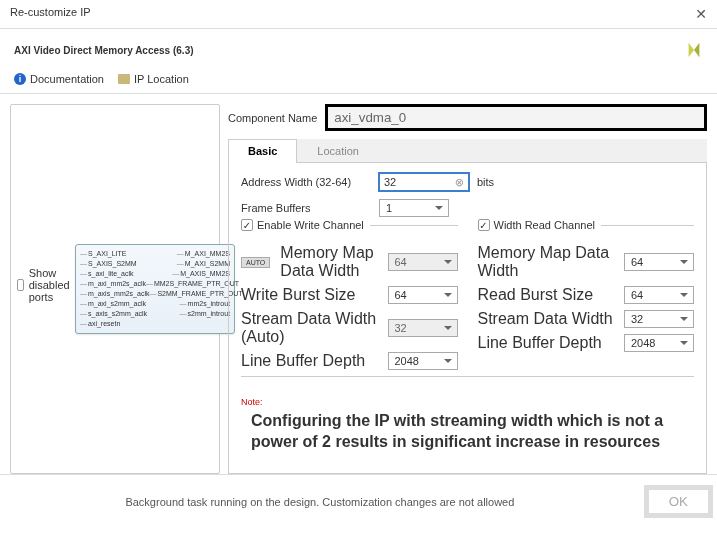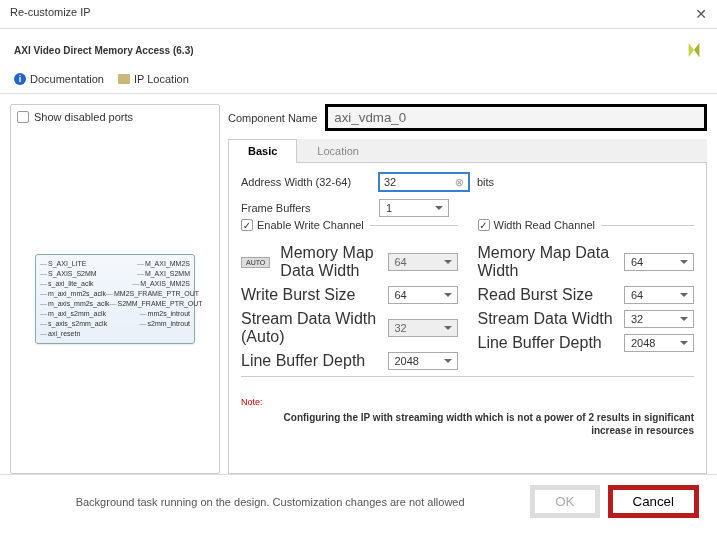--- a/index.html
+++ b/index.html
@@ -7,21 +7,21 @@
 .titlebar { display: flex; justify-content: space-between; padding: 6px 10px; border-bottom: 1px solid #ddd; }
 .close-x { font-size: 14px; cursor: pointer; color: #555; }
 .header { display: flex; justify-content: space-between; align-items: center; padding: 12px 14px 10px; }
 .header h1 { font-size: 10px; font-weight: bold; }
 .logo { width: 18px; height: 18px; }
 .toolbar { padding: 4px 14px 8px; border-bottom: 1px solid #ddd; display: flex; gap: 14px; }
 .toolbar-item { display: flex; align-items: center; gap: 4px; cursor: pointer; }
 .info-icon { width: 12px; height: 12px; background: #2266cc; border-radius: 50%; color: #fff; font-size: 9px; font-weight: bold; display: flex; align-items: center; justify-content: center; }
 .folder-icon { width: 12px; height: 10px; background: #c9b87a; border-radius: 1px; }
 .main { display: flex; height: 380px; padding: 10px 10px 0; gap: 8px; }
-.left-panel { width: 210px; border: 1px solid #ccc; border-radius: 2px; padding: 6px; display: flex; flex-direction: column; }
+.left-panel { width: 210px; border: 1px solid #ccc; border-radius: 2px; padding: 6px; display: flex; flex-direction: row; }
 .checkbox-row { display: flex; align-items: center; gap: 5px; margin-bottom: 8px; }
 .checkbox { width: 12px; height: 12px; border: 1px solid #999; border-radius: 2px; background: #fff; display: inline-flex; align-items: center; justify-content: center; font-size: 10px; color: #333; }
 .checkbox.checked::after { content: '✓'; }
 .diagram-area { flex: 1; display: flex; align-items: center; justify-content: center; }
 .ip-block { width: 160px; border: 1px solid #8aa; border-radius: 3px; background: linear-gradient(#f4f8fc, #e8f0f8); font-size: 7px; padding: 4px; box-shadow: 0 1px 2px rgba(0,0,0,0.1); }
 .ip-row { display: flex; justify-content: space-between; line-height: 10px; }
 .ip-left { text-align: left; }
 .ip-right { text-align: right; }
 .port { white-space: nowrap; }
 .port::before { content: '—'; margin-right: 1px; color: #888; }
@@ -41,22 +41,22 @@
 .select.dis { background: #eee; color: #666; }
 .select::after { content: ''; position: absolute; right: 5px; top: 50%; margin-top: -2px; border: 4px solid transparent; border-top-color: #666; }
 .channels { display: flex; gap: 20px; }
 .channel { flex: 1; }
 .fieldset-label { display: flex; gap: 4px; margin-bottom: 6px; border-top: 1px solid #ccc; position: relative; }
 .fieldset-label > span.lbl { background: #fff; position: relative; top: -7px; padding-right: 6px; display: inline-flex; align-items: center; gap: 4px; }
 .ch-row { display: flex; align-items: center; margin-bottom: 6px; gap: 6px; }
 .ch-label { flex: 1; font-size: 16px; }
 .auto-badge { font-size: 7px; background: #ddd; border: 1px solid #aaa; padding: 1px 4px; margin-right: 4px; }
 .note-label { color: #c00; font-size: 9px; margin-top: 20px; }
-.note-text { font-weight: bold; margin: 4px 0 0 10px; font-size: 10px; line-height: 1.3; text-align: right; }
-.footer { border-top: 1px solid #ddd; padding: 10px 18px; display: flex; align-items: center; justify-content: flex-end; gap: 8px; }
+.note-text { font-weight: bold; margin: 4px 0 0 10px; font-size: 16px; line-height: 1.3; }
+.footer { border-top: 1px solid #ddd; padding: 10px 4px; display: flex; align-items: center; justify-content: flex-end; gap: 8px; }
 .footer-msg { flex: 1; text-align: center; color: #555; }
 .btn { padding: 4px 20px; border: 5px solid #b91c1c; background: #fff; cursor: pointer; }
 .btn.disabled { color: #aaa; border-color: #ddd; cursor: default; }
 .hr-top { border-top: 1px solid #ccc; margin-bottom: 8px; }
 </style>
 </head>
 <body>
 
 <div class="titlebar">
   <span>Re-customize IP</span>
@@ -205,14 +205,13 @@
       <div class="hr-top"></div>
       <div class="note-label">Note:</div>
       <div class="note-text">Configuring the IP with streaming width which is not a power of 2 results in significant increase in resources</div>
     </div>
   </div>
 </div>
 
 <div class="footer">
   <span class="footer-msg">Background task running on the design. Customization changes are not allowed</span>
   <button class="btn disabled">OK</button>
-  <button class="btn">Cancel</button>
 </div>
 
 </body></html>

